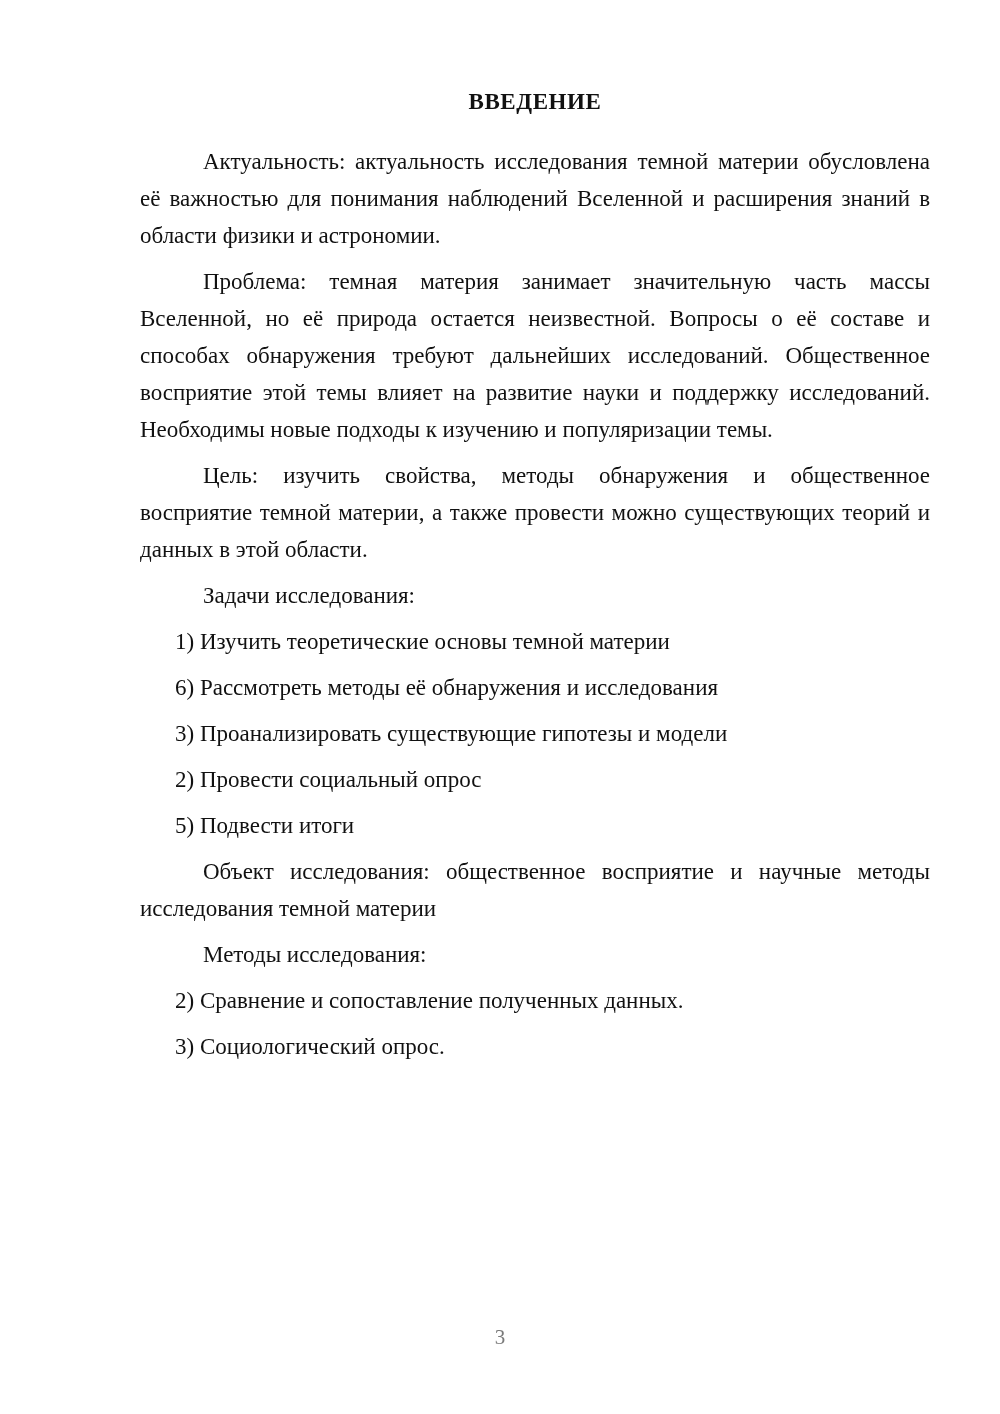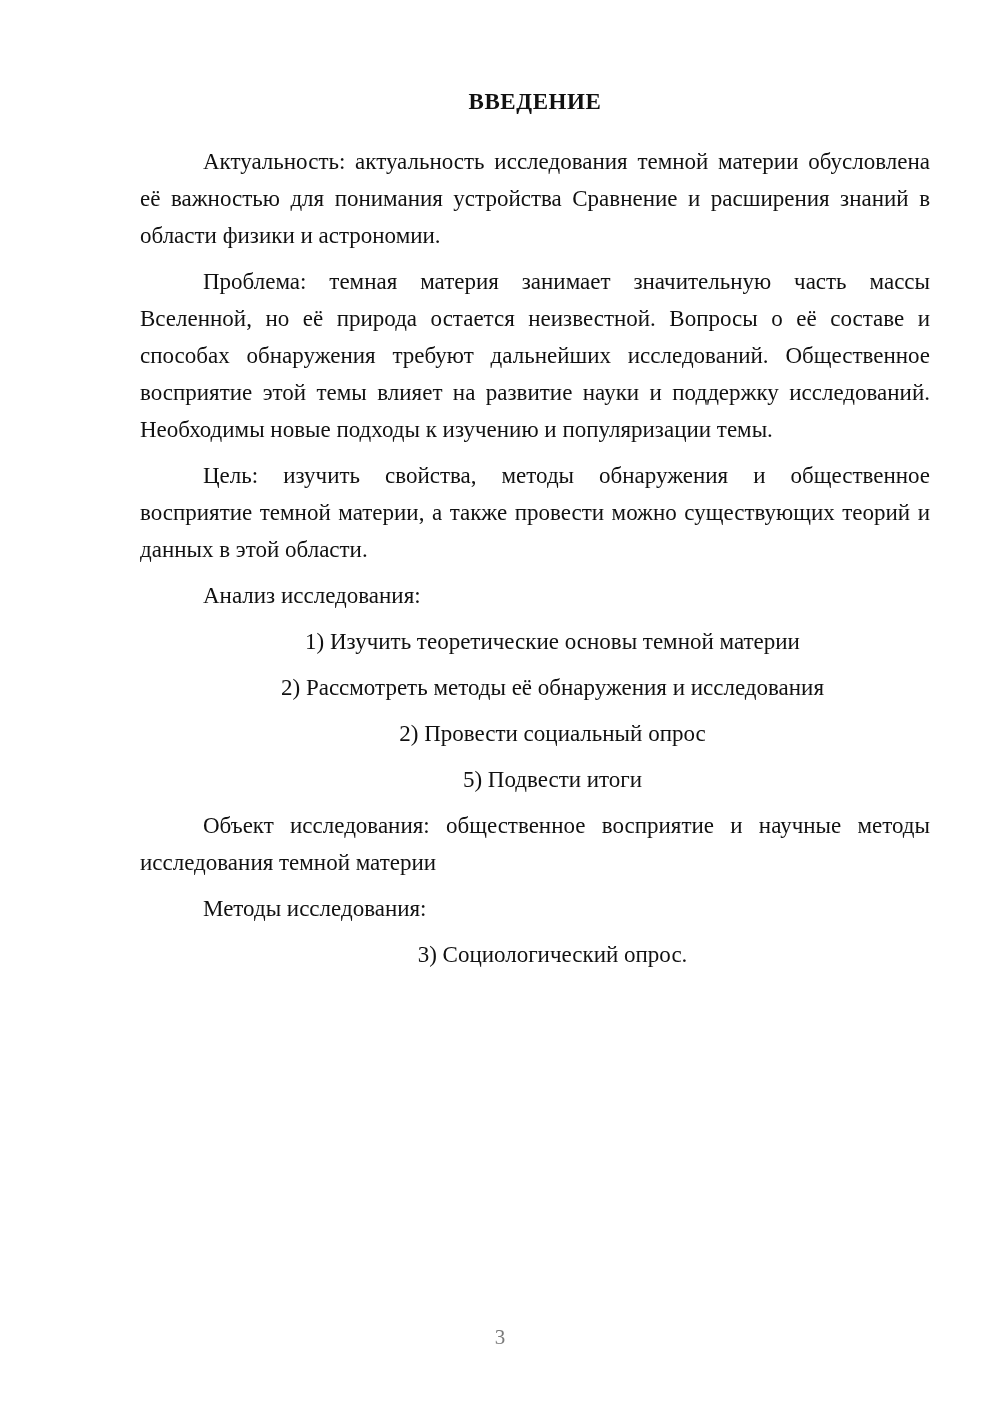--- a/index.html
+++ b/index.html
@@ -50,21 +50,21 @@
     hyphens: none;
   }
 
   .para:last-child {
     margin-bottom: 0;
   }
 
   .list-item {
     font-size: 23px;
     line-height: 37px;
-    text-align: center;
+    text-align: left;
     text-indent: 0;
     margin: 0 0 9px 0;
     padding-left: 35px;
   }
 
   .subhead {
     font-size: 23px;
     line-height: 37px;
     text-indent: 63px;
     text-align: left;
@@ -84,38 +84,40 @@
 </style>
 </head>
 <body>
 
 <div class="page">
 
   <div class="content">
 
     <h1 class="doc-title">ВВЕДЕНИЕ</h1>
 
-    <p class="para">Актуальность: актуальность исследования темной материи обусловлена её важностью для понимания устройства Сравнение и расширения знаний в области физики и астрономии.</p>
+    <p class="para">Актуальность: актуальность исследования темной материи обусловлена её важностью для понимания наблюдений Вселенной и расширения знаний в области физики и астрономии.</p>
 
     <p class="para">Проблема: темная материя занимает значительную часть массы Вселенной, но её природа остается неизвестной. Вопросы о её составе и способах обнаружения требуют дальнейших исследований. Общественное восприятие этой темы влияет на развитие науки и поддержку исследований. Необходимы новые подходы к изучению и популяризации темы.</p>
 
     <p class="para">Цель: изучить свойства, методы обнаружения и общественное восприятие темной материи, а также провести можно существующих теорий и данных в этой области.</p>
 
-    <p class="subhead">Анализ исследования:</p>
+    <p class="subhead">Задачи исследования:</p>
 
     <p class="list-item">1) Изучить теоретические основы темной материи</p>
-    <p class="list-item">2) Рассмотреть методы её обнаружения и исследования</p>
+    <p class="list-item">6) Рассмотреть методы её обнаружения и исследования</p>
+    <p class="list-item">3) Проанализировать существующие гипотезы и модели</p>
     <p class="list-item">2) Провести социальный опрос</p>
     <p class="list-item">5) Подвести итоги</p>
 
     <p class="para">Объект исследования: общественное восприятие и научные методы исследования темной материи</p>
 
 
 
     <p class="subhead">Методы исследования:</p>
 
+    <p class="list-item">2) Сравнение и сопоставление полученных данных.</p>
     <p class="list-item">3) Социологический опрос.</p>
 
   </div>
 
   <div class="page-number">3</div>
 
 </div>
 
 </body></html>

